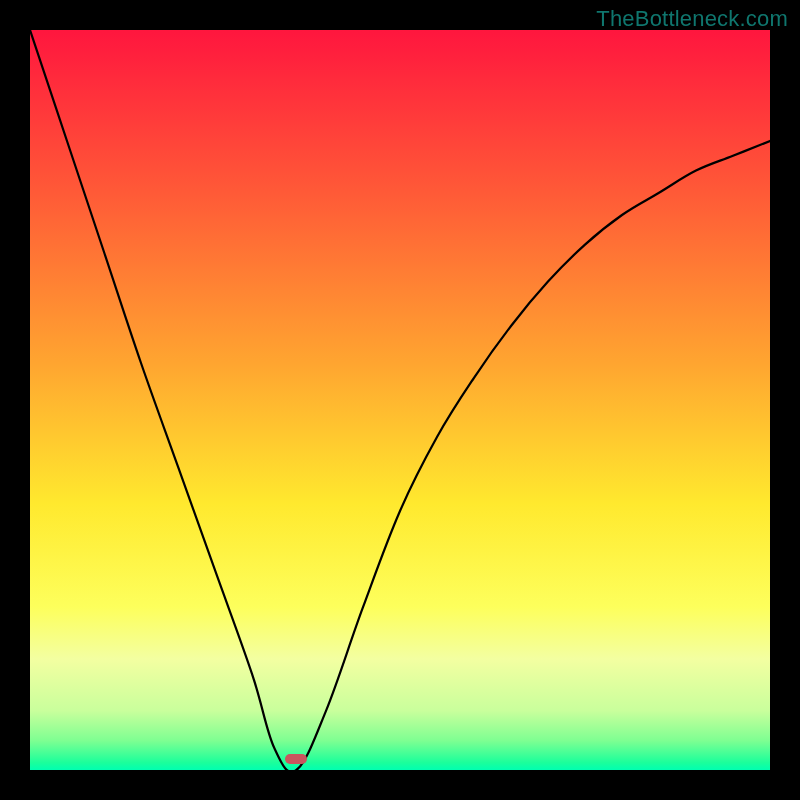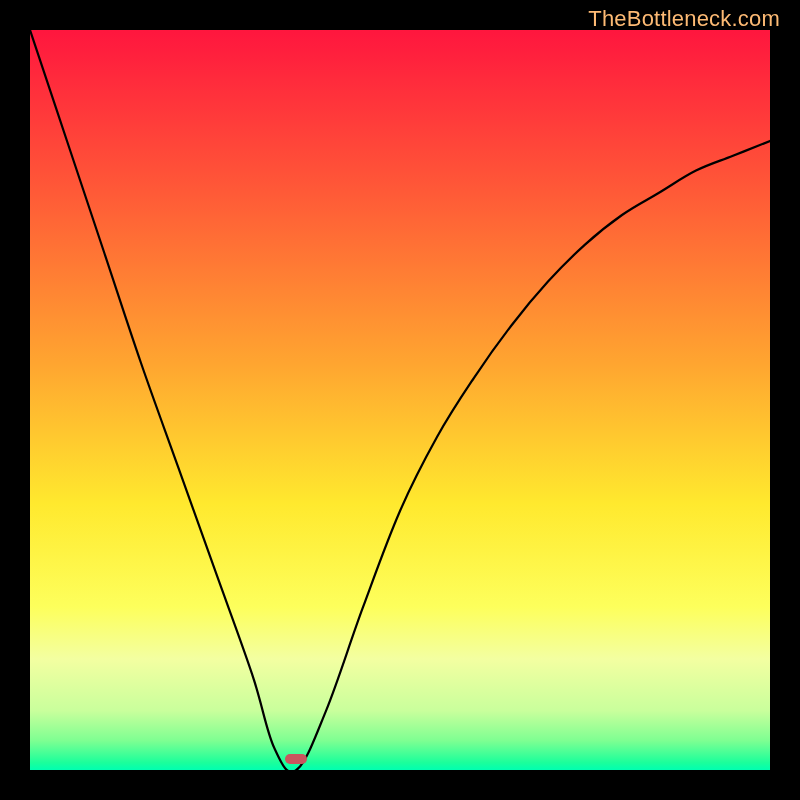--- a/index.html
+++ b/index.html
@@ -26,22 +26,22 @@
       #f3ffa1 85%,
       #c9ff9c 92%,
       #7fff92 96%,
       #1bff9b 99%,
       #00ffb1 100%
     );
   }
   .watermark {
     position: absolute;
     top: 6px;
-    right: 20px;
-    color: #fdba74;
+    right: 12px;
+    color: #0f766e;
     font-size: 22px;
     font-weight: 500;
     letter-spacing: 0.2px;
     z-index: 5;
   }
   svg.curve {
     position: absolute;
     left: 0;
     top: 0;
     width: 740px;

